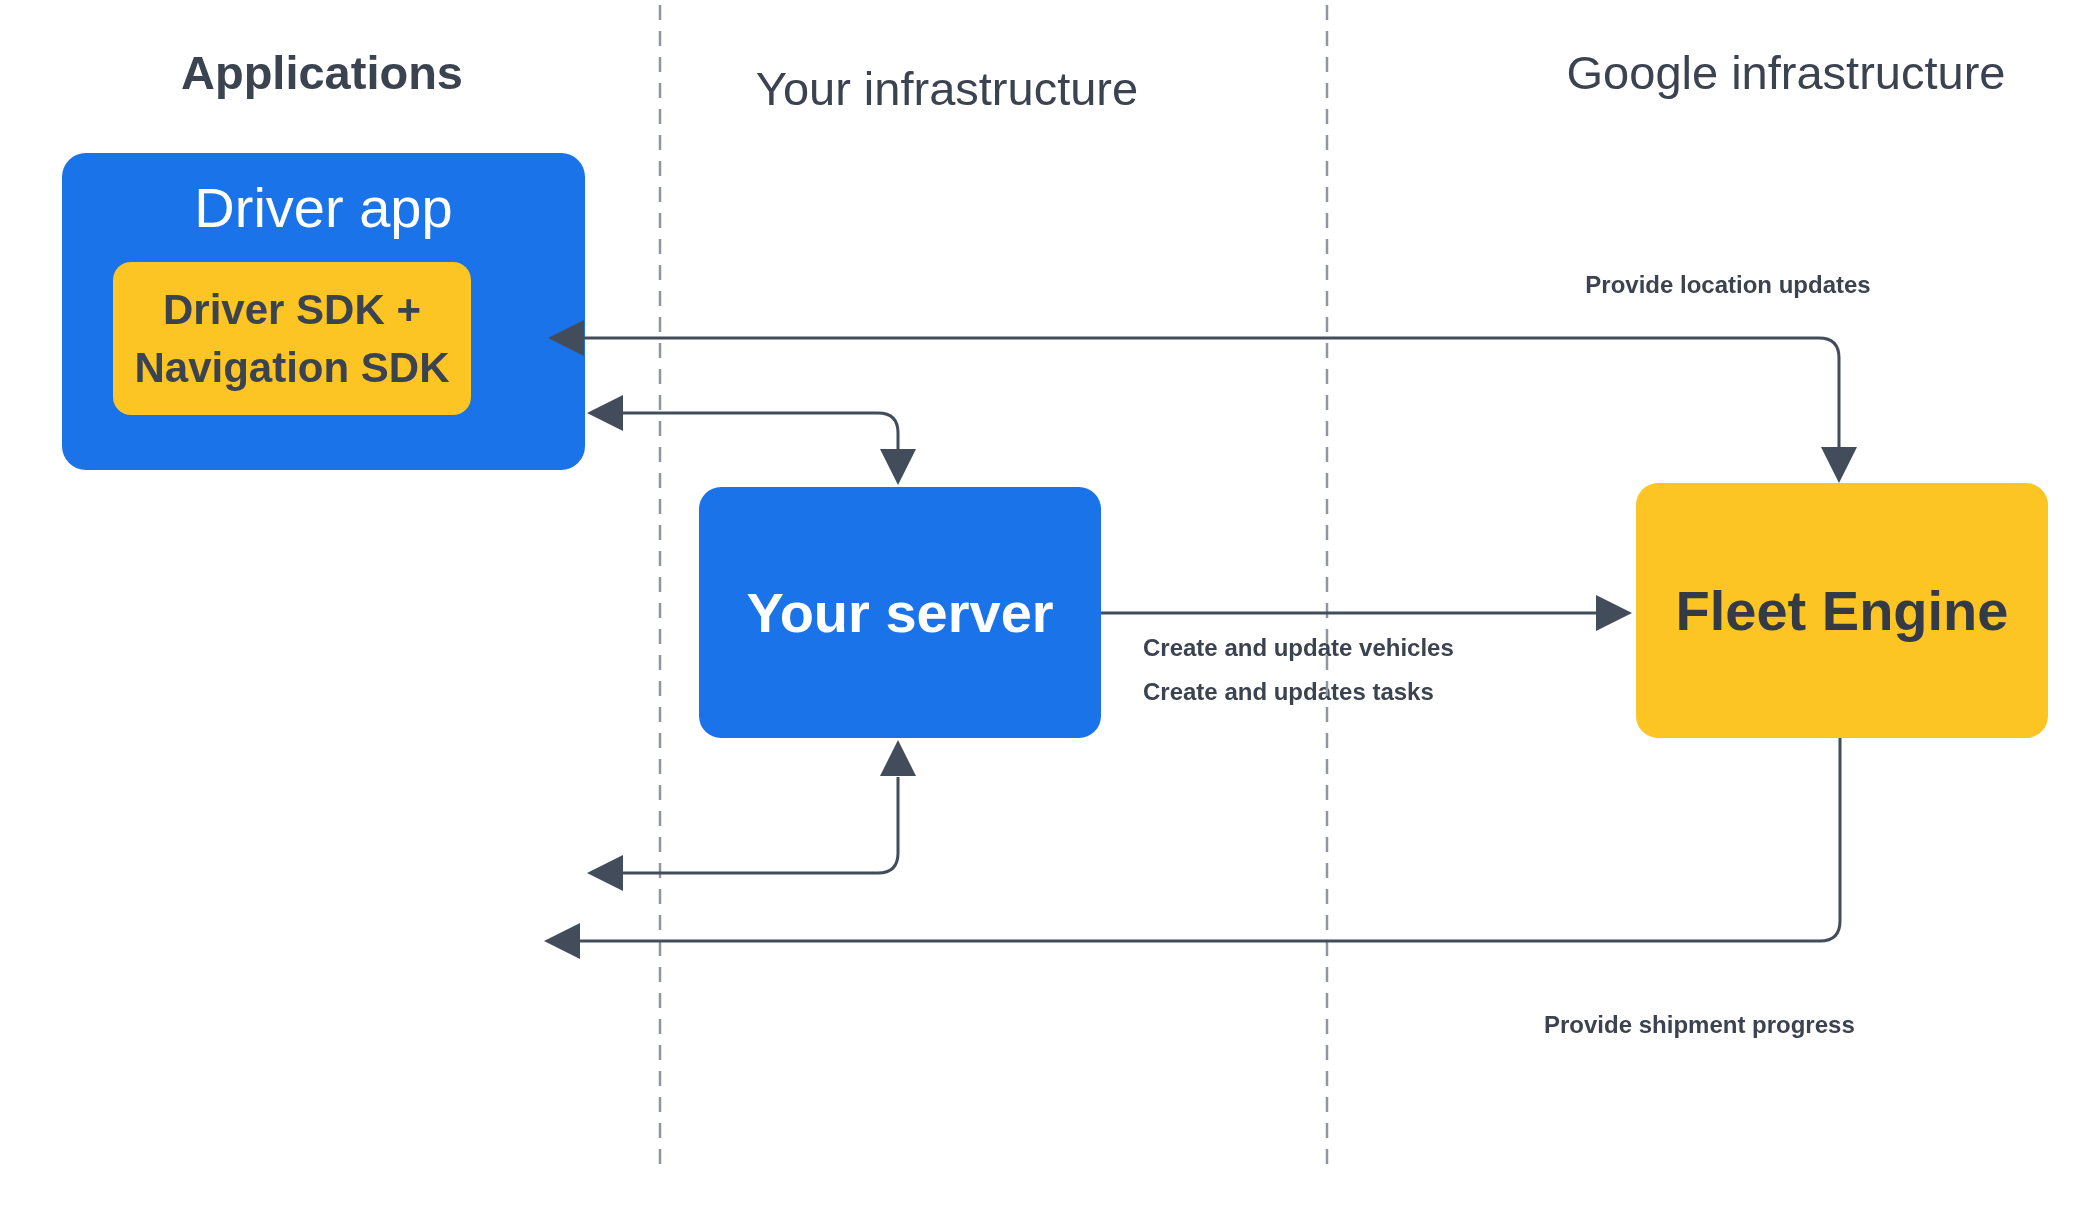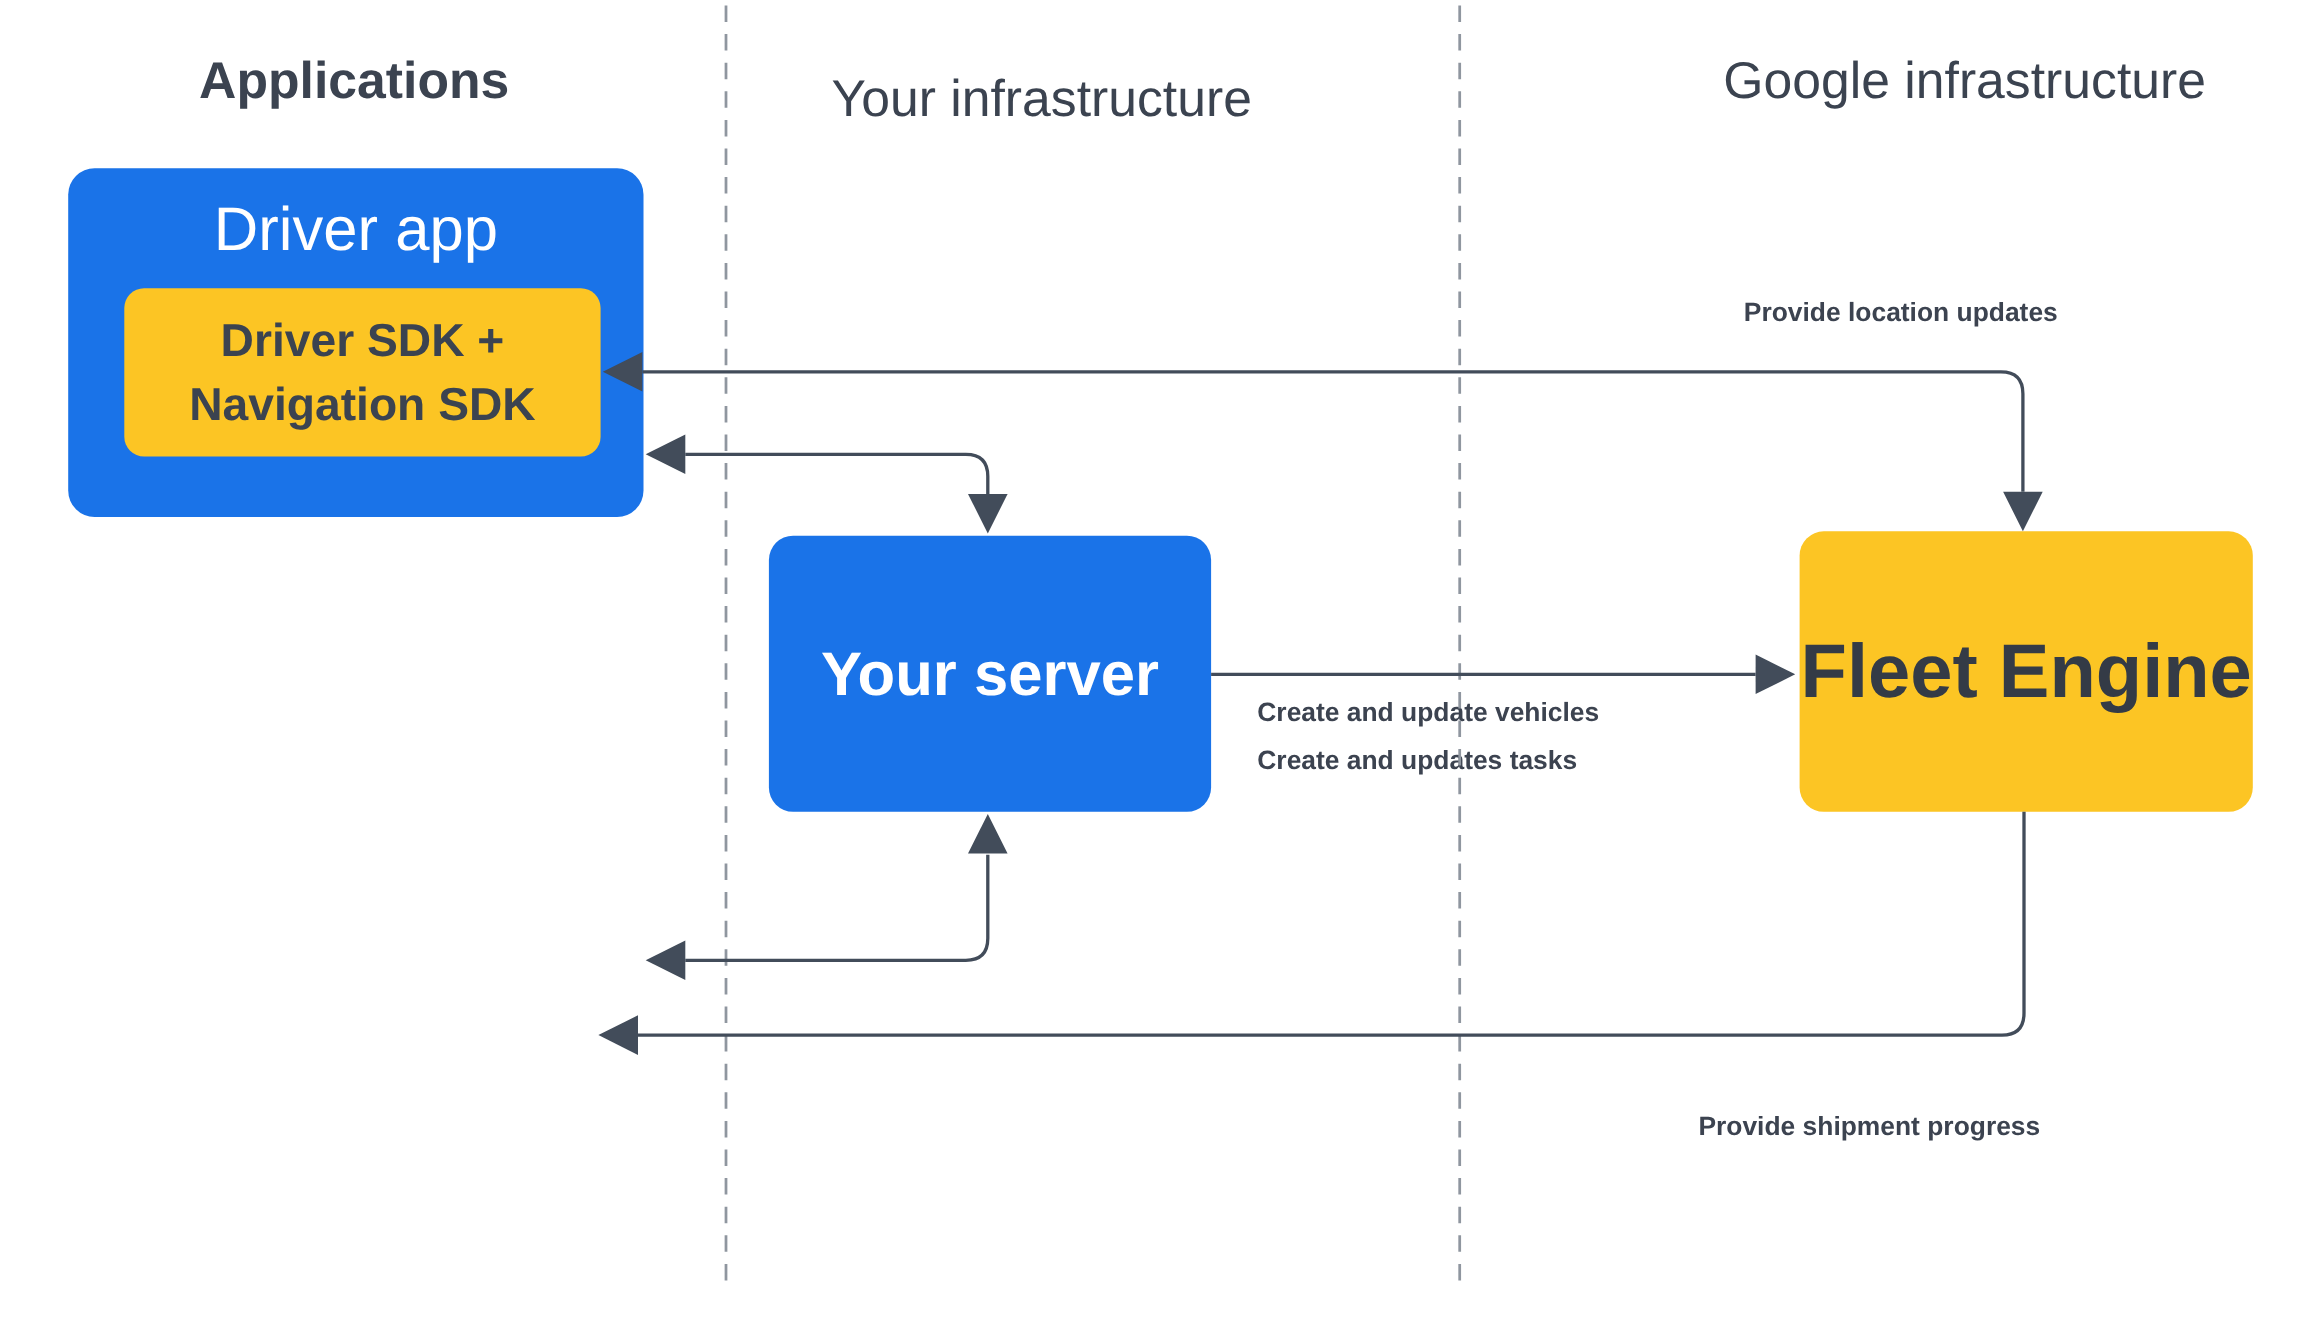--- a/index.html
+++ b/index.html
@@ -18,33 +18,33 @@
   #consumer-app { left: 62px; top: 712px;  width: 523px; height: 390px; }
 
   .app-title { position: absolute; left: 0; width: 100%; text-align: center;
                color: #ffffff; font-weight: 400; font-size: 56px; line-height: 74px; }
   #driver-app .app-title   { top: 18px; }
   #consumer-app .app-title { top: 21px; }
 
   .sdk-box { position: absolute; background: #fcc524; border-radius: 18px;
              display: flex; flex-direction: column; align-items: center; justify-content: center;
              color: #3b4350; font-weight: 700; text-align: center; }
-  #driver-sdk   { left: 51px; top: 109px; width: 433px; height: 153px;
+  #driver-sdk   { left: 51px; top: 109px; width: 358px; height: 153px;
                   font-size: 42px; line-height: 58px; }
   #shipment-lib { left: 56px; top: 111px; width: 422px; height: 235px;
                   font-size: 42px; line-height: 65px; }
 
   .server-box { position: absolute; left: 699px; top: 487px; width: 402px; height: 251px;
                 background: #1a73e8; border-radius: 22px;
                 display: flex; align-items: center; justify-content: center;
                 color: #ffffff; font-weight: 700; font-size: 56px; }
   .engine-box { position: absolute; left: 1636px; top: 483px; width: 412px; height: 255px;
                 background: #fcc524; border-radius: 22px;
                 display: flex; align-items: center; justify-content: center;
-                color: #343b46; font-weight: 700; font-size: 69px; }
+                color: #343b46; font-weight: 700; font-size: 56px; }
 
   .flow-label { position: absolute; color: #3c4350; font-weight: 700;
                 font-size: 24px; line-height: 44px; }
   #lbl-location { left: 1528px; top: 263px; width: 400px; text-align: center; }
   #lbl-create   { left: 1143px; top: 626px; text-align: left; }
   #lbl-shipment { left: 1544px; top: 1003px; width: 400px; text-align: left; }
 
   svg.overlay { position: absolute; left: 0; top: 0; pointer-events: none; }
   .flow-line { fill: none; stroke: #424c5a; stroke-width: 3px; }
   .flow-head { fill: #424c5a; stroke: none; }

